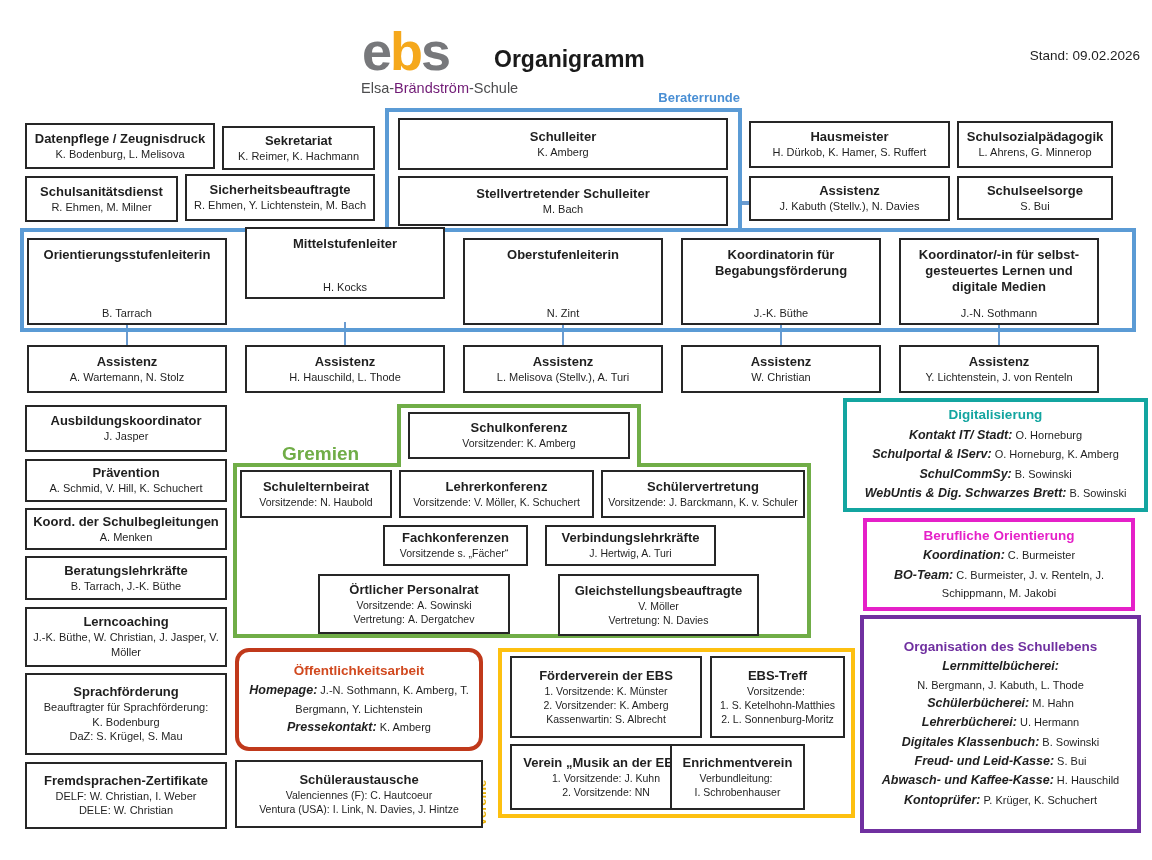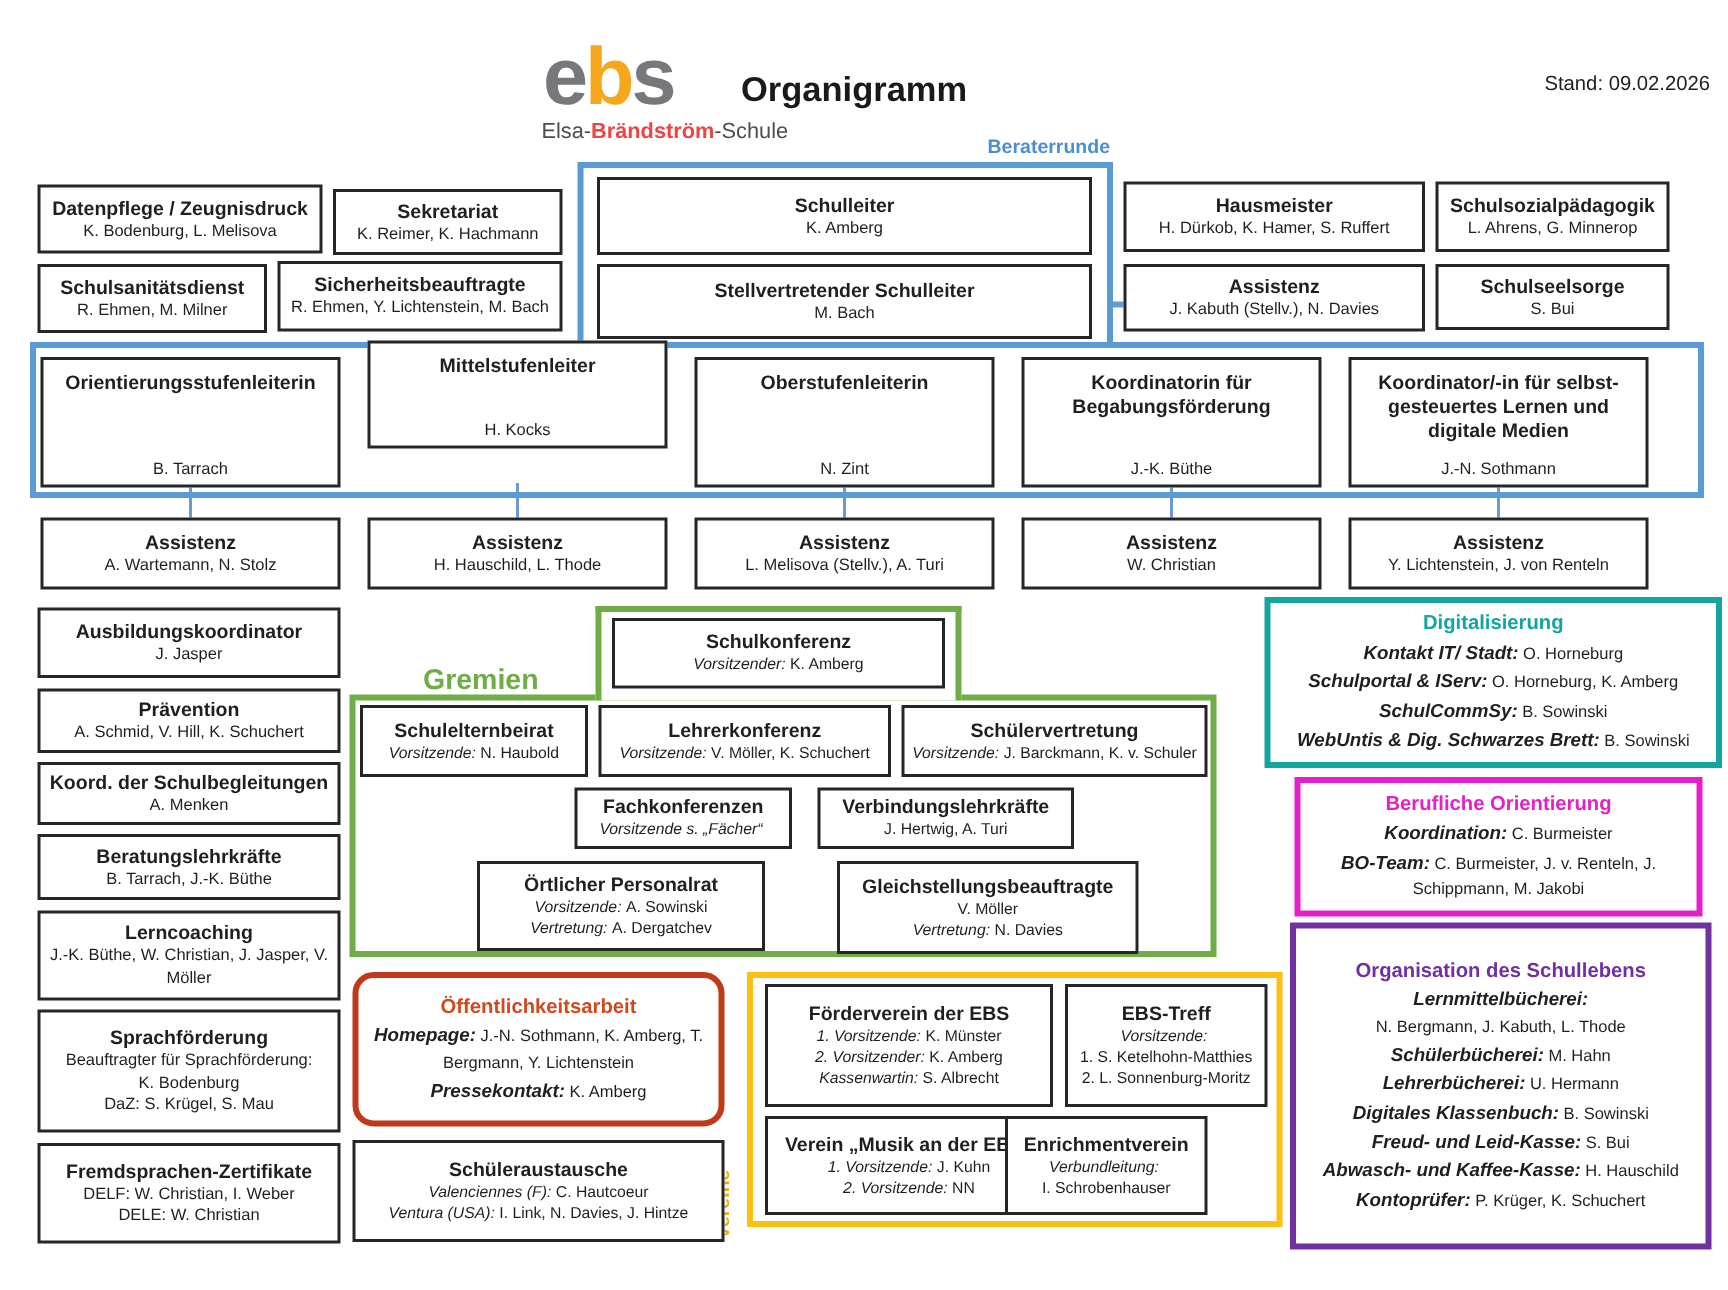--- a/index.html
+++ b/index.html
@@ -6,21 +6,21 @@
   .stage{position:relative;width:1152px;height:860px;background:#fff;overflow:hidden;color:#1f1f1f;}
 
   
   .box{position:absolute;box-sizing:border-box;background:#fff;border:2px solid #262626;
        display:flex;flex-direction:column;align-items:center;justify-content:center;
        text-align:center;padding:2px 4px;z-index:5;}
   .box.topalign{justify-content:space-between;padding-top:7px;}
   .t{font-weight:700;font-size:13px;line-height:1.22;color:#1f1f1f;}
   .n{font-size:11px;line-height:1.35;color:#1f1f1f;}
   .g-sub{font-size:10.5px;line-height:1.35;color:#1f1f1f;}
-  .g-lbl{font-style:italic;margin-right:3px;}
+  .g-lbl{margin-right:3px;}
   .it{}
 
   
   .frame{position:absolute;box-sizing:border-box;border:4px solid;background:transparent;z-index:1;}
   .frame-blue{border-color:#5b9bd5;}
   .frame-green{border-color:#70ad47;}
   .frame-gold{border-color:#fdc010;}
   .green-tab{position:absolute;box-sizing:border-box;border:4px solid #70ad47;border-bottom:none;
              background:#fff;z-index:2;}
 
@@ -40,21 +40,21 @@
   .red{border-color:#c0391b;border-radius:14px;} .red .cf-h{color:#d1491f;}
   .plain{border-color:#262626;border-width:2px;}
 
   
   .conn{position:absolute;background:#6a9bd0;z-index:0;}
 
   
   .logo{position:absolute;left:362px;top:24px;font-weight:700;font-size:54px;line-height:1;letter-spacing:-2px;z-index:5;}
   .logo .gray{color:#77787b;} .logo .orange{color:#f5a81c;}
   .logo-sub{position:absolute;left:361px;top:80px;font-size:14.5px;color:#4d4d4f;z-index:5;}
-  .logo-sub .orange{color:#ef4444;font-weight:bold;}
+  .logo-sub .orange{color:#701a75;}
   .page-title{position:absolute;left:494px;top:46px;font-size:23px;font-weight:700;color:#1a1a1a;z-index:5;}
   .stand{position:absolute;left:950px;top:48px;width:190px;text-align:right;font-size:13.5px;color:#1f1f1f;z-index:5;}
   .lbl-beraterrunde{position:absolute;left:580px;top:90px;width:160px;text-align:right;
                     font-size:13px;font-weight:700;color:#4a8fd4;z-index:5;}
   .lbl-gremien{position:absolute;left:250px;top:443px;font-size:19px;font-weight:700;color:#70ad47;z-index:5;margin-left:32px;}
   .lbl-vereine{position:absolute;left:474px;top:826px;width:100px;transform:rotate(-90deg);
                transform-origin:0 0;font-size:13px;font-weight:700;color:#e8ae00;z-index:5;}
 </style>
 </head>
 <body>

